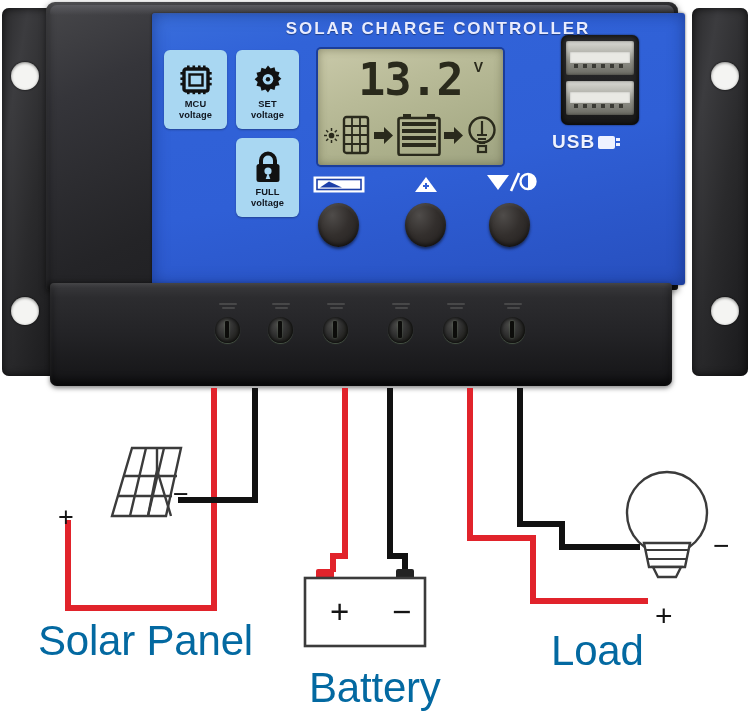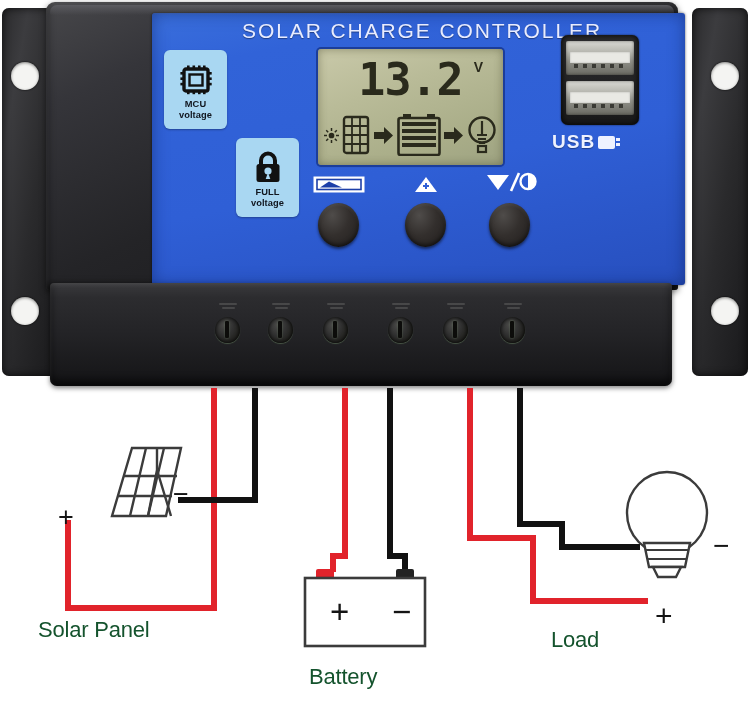--- a/index.html
+++ b/index.html
@@ -31,22 +31,22 @@
      box-shadow:inset 0 2px 5px rgba(255,255,255,.12), inset 0 -4px 10px rgba(0,0,0,.7),
                 0 2px 6px rgba(0,0,0,.5);}
   .housing:after{content:"";position:absolute;left:4px;top:3px;right:4px;height:10px;
      background:linear-gradient(#5b5b60,rgba(90,90,95,0));border-radius:7px 7px 0 0;}
 
   
   .faceplate{position:absolute;left:106px;top:11px;width:533px;height:272px;border-radius:3px;
      background:linear-gradient(168deg,#3a6fdc 0%,#3163d8 16%,#2f5fd6 55%,#274fbe 100%);
      box-shadow:inset 0 0 16px rgba(10,30,90,.5), 0 0 3px rgba(0,0,0,.6);}
 
-  .title{position:absolute;left:60px;top:6px;width:420px;text-align:center;
-     color:#e8ecff;font-size:21px;letter-spacing:1.9px;font-weight:400;
+  .title{position:absolute;left:76px;top:6px;width:420px;text-align:center;
+     color:#e8ecff;font-size:17px;letter-spacing:1.9px;font-weight:700;
      text-shadow:0 1px 1px rgba(0,0,0,.38);white-space:nowrap;}
 
   
   .badge{position:absolute;width:63px;height:79px;border-radius:6px;
      background:#a9d7f2;box-shadow:0 1px 2px rgba(0,0,0,.3);
      display:flex;flex-direction:column;align-items:center;justify-content:flex-start;
      padding-top:12px;box-sizing:border-box;}
   .badge .bico{width:38px;height:35px;display:flex;align-items:center;justify-content:center;}
   .badge .blabel{font-size:9.3px;line-height:10.5px;font-weight:bold;color:#10161f;
      text-align:center;margin-top:2px;letter-spacing:.1px;}
@@ -105,21 +105,21 @@
      box-shadow:inset 0 0 4px #000,0 1px 1px rgba(120,150,110,.45);}
   .screw:after{content:"";position:absolute;left:10px;top:4px;width:4px;height:17px;
      background:#0c0c0a;border-radius:1px;box-shadow:0 0 2px rgba(140,170,130,.5);}
   .termlabel{position:absolute;top:18px;width:26px;height:13px;opacity:.30;}
   .termlabel span{display:block;height:2px;background:#8b8b88;margin:2px auto;border-radius:1px;}
   .termlabel span.s1{width:18px;} .termlabel span.s2{width:13px;}
 
   
   svg.wires{position:absolute;left:0;top:0;width:750px;height:721px;pointer-events:none;}
 
-  .caption{position:absolute;color:#14532d;font-size:22px;letter-spacing:-0.2px;white-space:nowrap;}
+  .caption{position:absolute;color:#0369a1;font-size:42px;letter-spacing:-0.2px;white-space:nowrap;}
   #cap-solar{left:38px;top:617px;}
   #cap-batt{left:309px;top:664px;}
   #cap-load{left:551px;top:627px;}
 
   .sign{position:absolute;color:#141414;font-weight:400;line-height:1;}
 </style>
 </head>
 <body>
 
 <div id="stage">
@@ -160,20 +160,31 @@
                 <rect x="29.5" y="7" width="3.2" height="2.6"></rect>
                   <rect x="29.5" y="12.4" width="3.2" height="2.6"></rect>
                 <rect x="29.5" y="17.8" width="3.2" height="2.6"></rect>
               </g>
             </svg>
           </div>
           <div class="blabel"><span>MCU</span><br>
             <span>voltage</span></div>
         </div>
 
+        <div class="badge" id="badge1">
+          <div class="bico">
+            <svg width="32" height="32" viewBox="0 0 32 32">
+              <path fill="#111" d="M16 1.5l2.6 3.1 3.9-1.3 1 4 4 .9-1.2 3.9 3.1 2.6-3.1 2.6 1.2 3.9-4 .9-1 4-3.9-1.3L16 28.5l-2.6-3.1-3.9 1.3-1-4-4-.9 1.2-3.9L2.6 15.2l3.1-2.6-1.2-3.9 4-.9 1-4 3.9 1.3z"></path>
+              <circle cx="16" cy="15.2" r="5.3" fill="#a9d7f2"></circle>
+              <circle cx="16" cy="15.2" r="2.2" fill="#111"></circle>
+            </svg>
+          </div>
+          <div class="blabel"><span>SET</span><br>
+            <span>voltage</span></div>
+        </div>
 
 
         <div class="badge" id="badge3">
           <div class="bico">
             <svg width="30" height="33" viewBox="0 0 30 33">
               <path d="M8 14V9.5a7 7 0 0 1 14 0V14" fill="none" stroke="#111" stroke-width="4"></path>
               <rect x="3.5" y="13" width="23" height="18" rx="2.5" fill="#111"></rect>
               <circle cx="15" cy="20" r="3.6" fill="#a9d7f2"></circle>
               <path d="M15 21.5l2.3 6.5h-4.6z" fill="#a9d7f2"></path>
             </svg>

